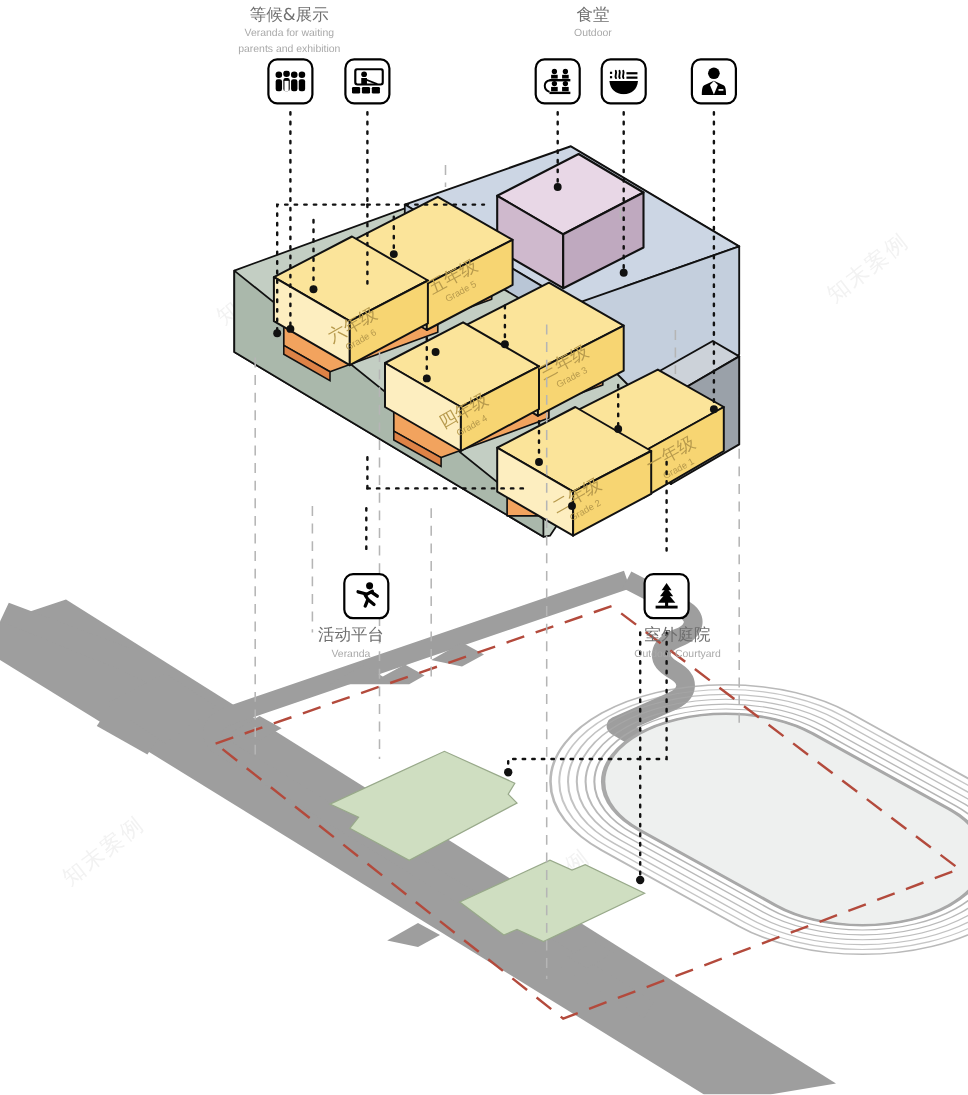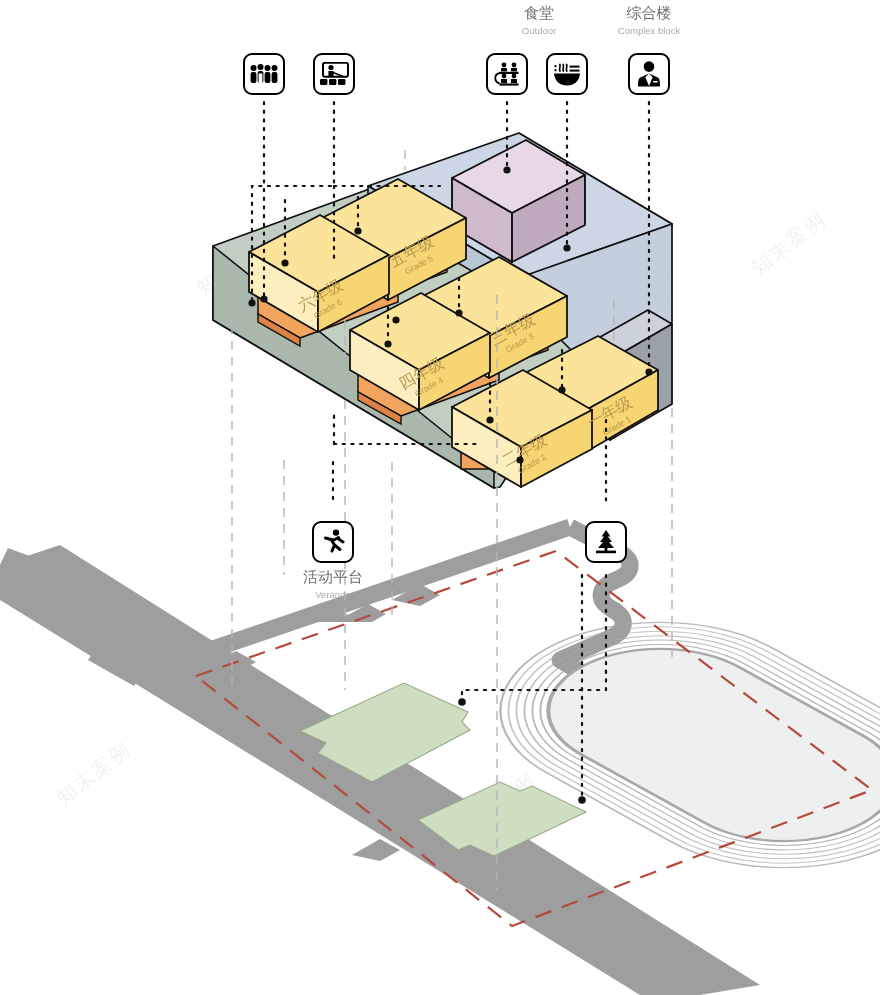--- a/index.html
+++ b/index.html
@@ -267,20 +267,25 @@
       <path d="M 405,150 L 405,170"></path>
       <path d="M 497,295 L 497,890"></path>
       <path d="M 564,190 L 564,205"></path>
       <path d="M 614,300 L 614,340"></path>
       <path d="M 672,408 L 672,660"></path>
       <path d="M 284,460 L 284,575"></path>
       <path d="M 392,462 L 392,620"></path>
     </g>
   </svg>
 
+  <div class="legend-item" style="left:163px;top:4px;width:200px;">
+    <div class="legend-cn">等候&amp;展示</div>
+    <div class="legend-en two">Veranda for waiting</div>
+    <div class="legend-en two">parents and exhibition</div>
+  </div>
   <div class="icon-box" style="position:absolute;left:243px;top:53px;">
     <svg width="30" height="20" viewBox="0 0 30 20" aria-hidden="true">
       <g fill="#000">
         <circle cx="4.5" cy="4" r="3"></circle>
           <rect x="1.6" y="8" width="5.8" height="11" rx="2"></rect>
         <circle cx="11.5" cy="3" r="3"></circle>
           <rect x="8.6" y="7" width="5.8" height="12" rx="2"></rect>
         <circle cx="18.5" cy="4" r="3"></circle>
           <rect x="15.6" y="8" width="5.8" height="11" rx="2"></rect>
         <circle cx="25.5" cy="4" r="3"></circle>
@@ -334,54 +339,54 @@
       <g fill="#000">
         <rect x="2.5" y="3.2" width="2" height="2"></rect>
         <rect x="2.5" y="7.2" width="2" height="2"></rect>
         <rect x="17.5" y="3.6" width="10" height="2"></rect>
         <rect x="17.5" y="7.6" width="10" height="2"></rect>
         <path d="M2 11.6 h26 C27.3 19.5 22 23.6 15 23.6 C8 23.6 2.7 19.5 2 11.6 Z"></path>
       </g>
     </svg>
   </div>
 
-  <div class="legend-item" style="left:587px;top:4px;width:124px;">
-    <div class="legend-cn">综合楼</div>
-    <div class="legend-en">Complex block</div>
-  </div>
   <div class="icon-box" style="position:absolute;left:628px;top:53px;">
     <svg width="24" height="26" viewBox="0 0 24 26" aria-hidden="true">
       <circle cx="12" cy="5.6" r="5.3" fill="#000"></circle>
       <path d="M12 12.4 L20.8 16.4 C22.4 17.4 23 19.5 23 25.4 H1 C1 19.5 1.6 17.4 3.2 16.4 Z" fill="#000"></path>
       <path d="M12 12.6 L15.6 16.2 L12 25 L8.4 16.2 Z" fill="#fff"></path>
       <rect x="16.2" y="20" width="4.4" height="1.5" fill="#fff"></rect>
     </svg>
   </div>
 
   <div class="icon-box" style="position:absolute;left:312px;top:521px;">
     <svg width="24" height="26" viewBox="0 0 24 26" aria-hidden="true">
       <g fill="#000" stroke="#000" stroke-width="3" stroke-linecap="round" stroke-linejoin="round">
         <circle cx="15" cy="3.6" r="3.2" stroke="none"></circle>
         <path d="M17.5 8.5 L11 12 L13.5 16 L11 22" fill="none"></path>
         <path d="M13.5 16 L19 20.5" fill="none"></path>
         <path d="M17 9.5 L22 13" fill="none"></path>
         <path d="M12 11 L4.5 9" fill="none"></path>
       </g>
     </svg>
   </div>
-  <div class="legend-item below" style="left:273px;top:568px;width:120px;">
+  <div class="legend-item below" style="left:259px;top:568px;width:120px;">
     <div class="legend-cn">活动平台</div>
     <div class="legend-en">Veranda</div>
   </div>
 
   <div class="icon-box" style="position:absolute;left:585px;top:521px;">
     <svg width="26" height="26" viewBox="0 0 26 26" aria-hidden="true">
       <g fill="#000">
         <path d="M13 1 L17.5 7.5 H8.5 Z"></path>
         <path d="M13 5 L19 13 H7 Z"></path>
         <path d="M13 9.5 L21 19 H5 Z"></path>
         <rect x="11.6" y="18" width="2.8" height="4"></rect>
         <rect x="3" y="21.6" width="20" height="2.6"></rect>
       </g>
     </svg>
   </div>
+  <div class="legend-item below" style="left:536px;top:568px;width:160px;">
+    <div class="legend-cn">室外庭院</div>
+    <div class="legend-en">Outdoor Courtyard</div>
+  </div>
 
 </div>
 
 </body></html>

